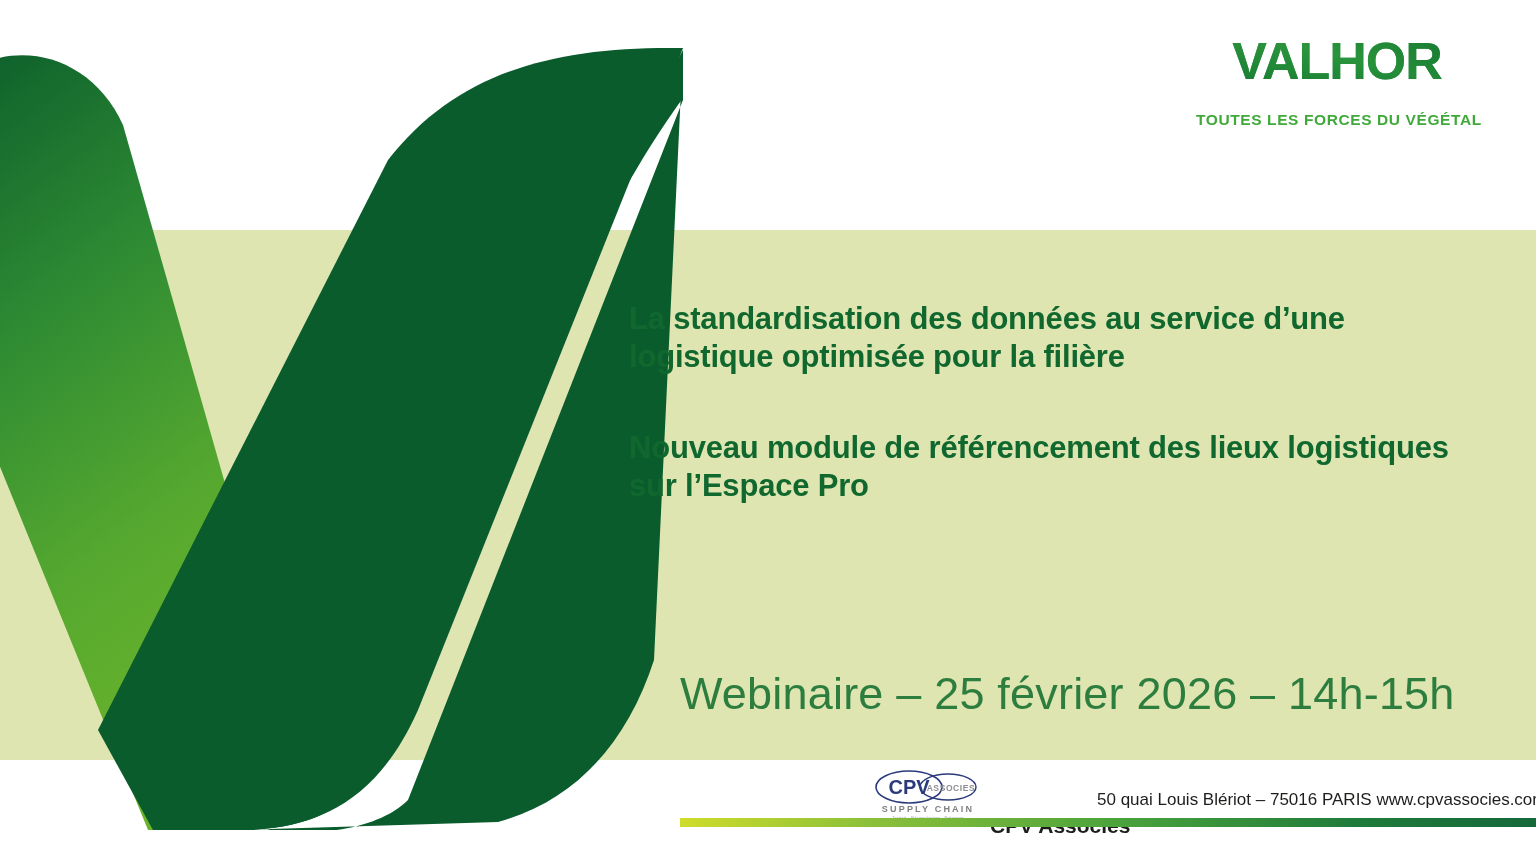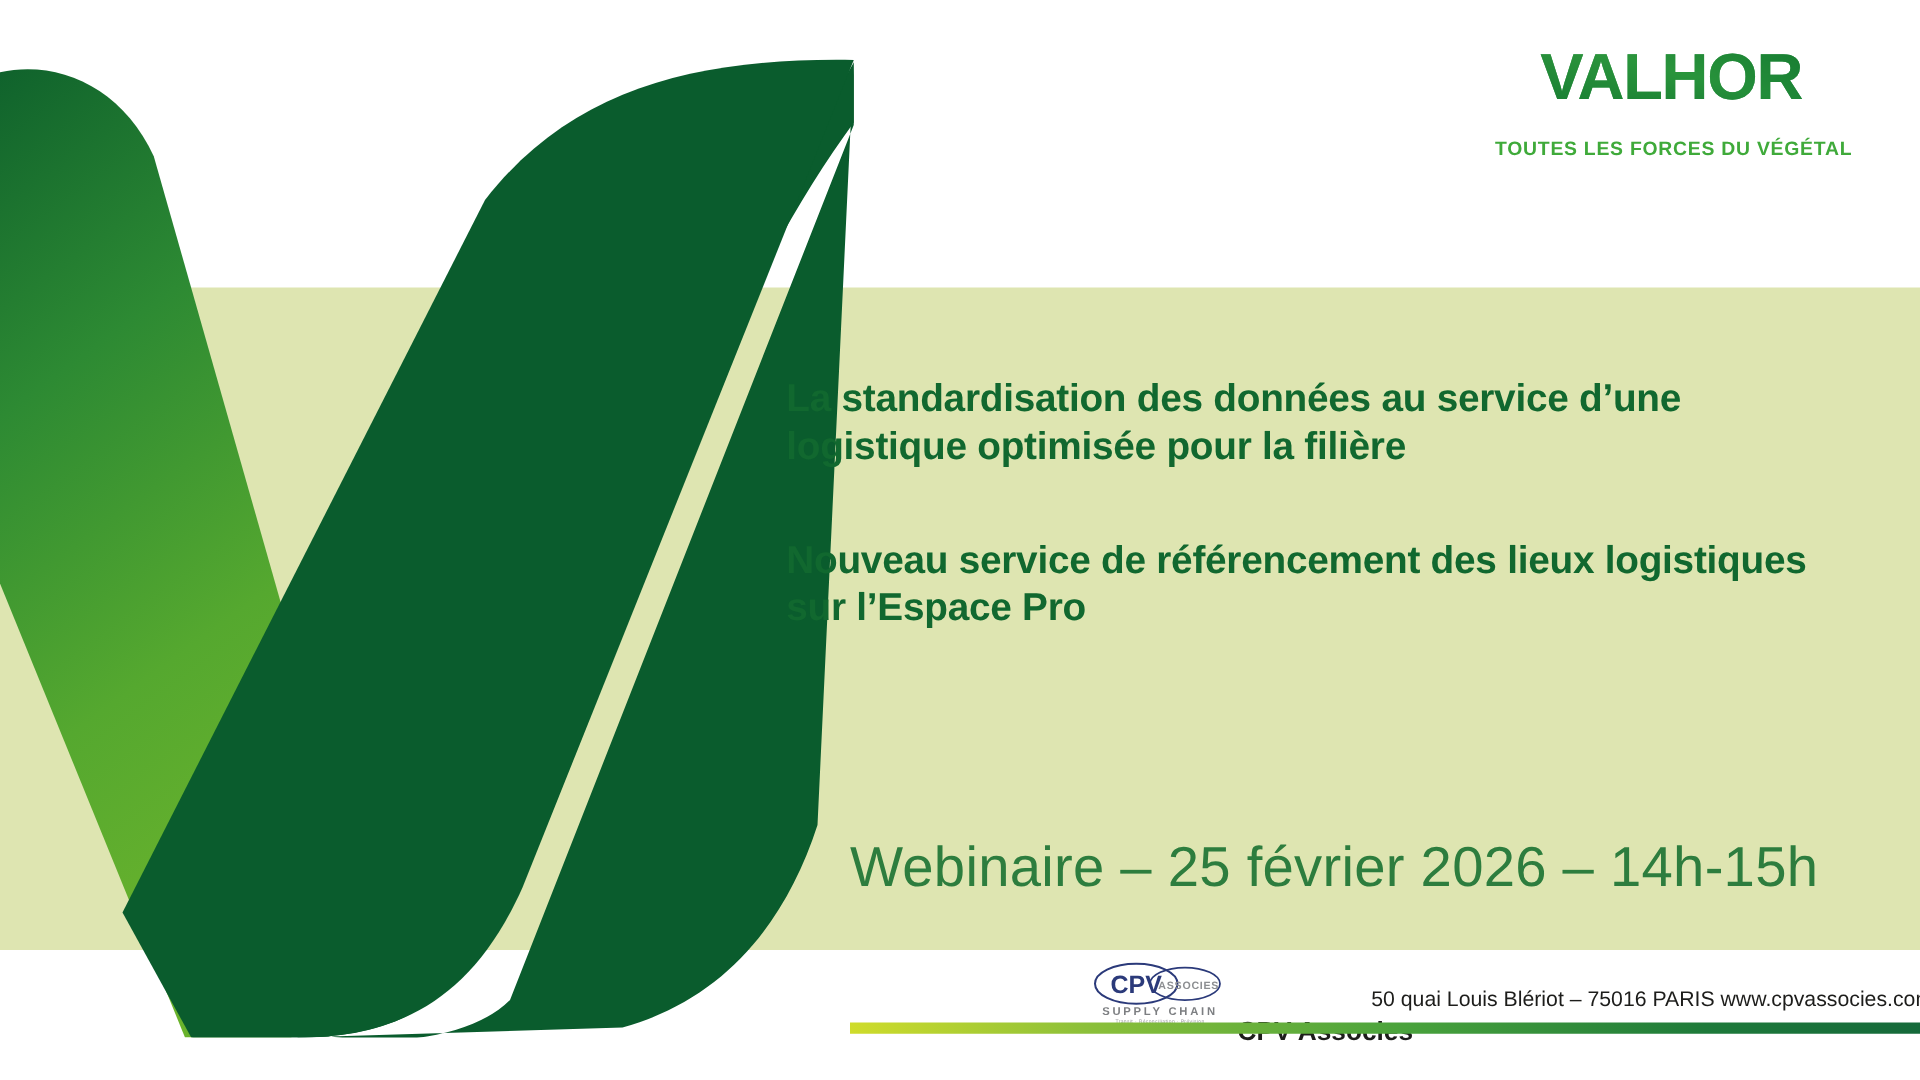--- a/index.html
+++ b/index.html
@@ -190,21 +190,21 @@
         <text x="141" y="46" text-anchor="middle" font-family="Liberation Sans, sans-serif" font-size="52" font-weight="bold" letter-spacing="-1" fill="url(#lg1)">VALHOR</text>
         <text x="141" y="46" text-anchor="middle" font-family="Liberation Sans, sans-serif" font-size="52" font-weight="bold" letter-spacing="-1" fill="url(#lg2)" opacity="0.45" clip-path="none">VALHOR</text>
         <text x="141" y="46" text-anchor="middle" font-family="Liberation Sans, sans-serif" font-size="52" font-weight="bold" letter-spacing="-1" fill="url(#lg3)" opacity="0.55">VALHOR</text>
       </svg>
     </span>
     <span class="valhor-tag">TOUTES LES FORCES DU VÉGÉTAL</span>
   </div>
 
   <div class="content">
     <h1 class="headline">La standardisation des données au service d’une logistique optimisée pour la filière</h1>
-    <h1 class="headline second">Nouveau service de référencement des lieux logistiques sur l’Espace Pro</h1>
+    <h1 class="headline second">Nouveau module de référencement des lieux logistiques sur l’Espace Pro</h1>
   </div>
 
   <div class="webinar">Webinaire – 25 février 2026 – 14h-15h</div>
 
 
   <div class="cpv-logo">
     <svg viewBox="0 0 112 54" xmlns="http://www.w3.org/2000/svg">
       <ellipse cx="37" cy="20" rx="33" ry="16" fill="none" stroke="#2b3a7a" stroke-width="1.6"></ellipse>
       <ellipse cx="76" cy="20" rx="28" ry="13" fill="none" stroke="#2b3a7a" stroke-width="1.4"></ellipse>
       <text x="37" y="27" text-anchor="middle" font-family="Liberation Sans, sans-serif" font-size="20" font-weight="bold" fill="#2b3a7a">CPV</text>

